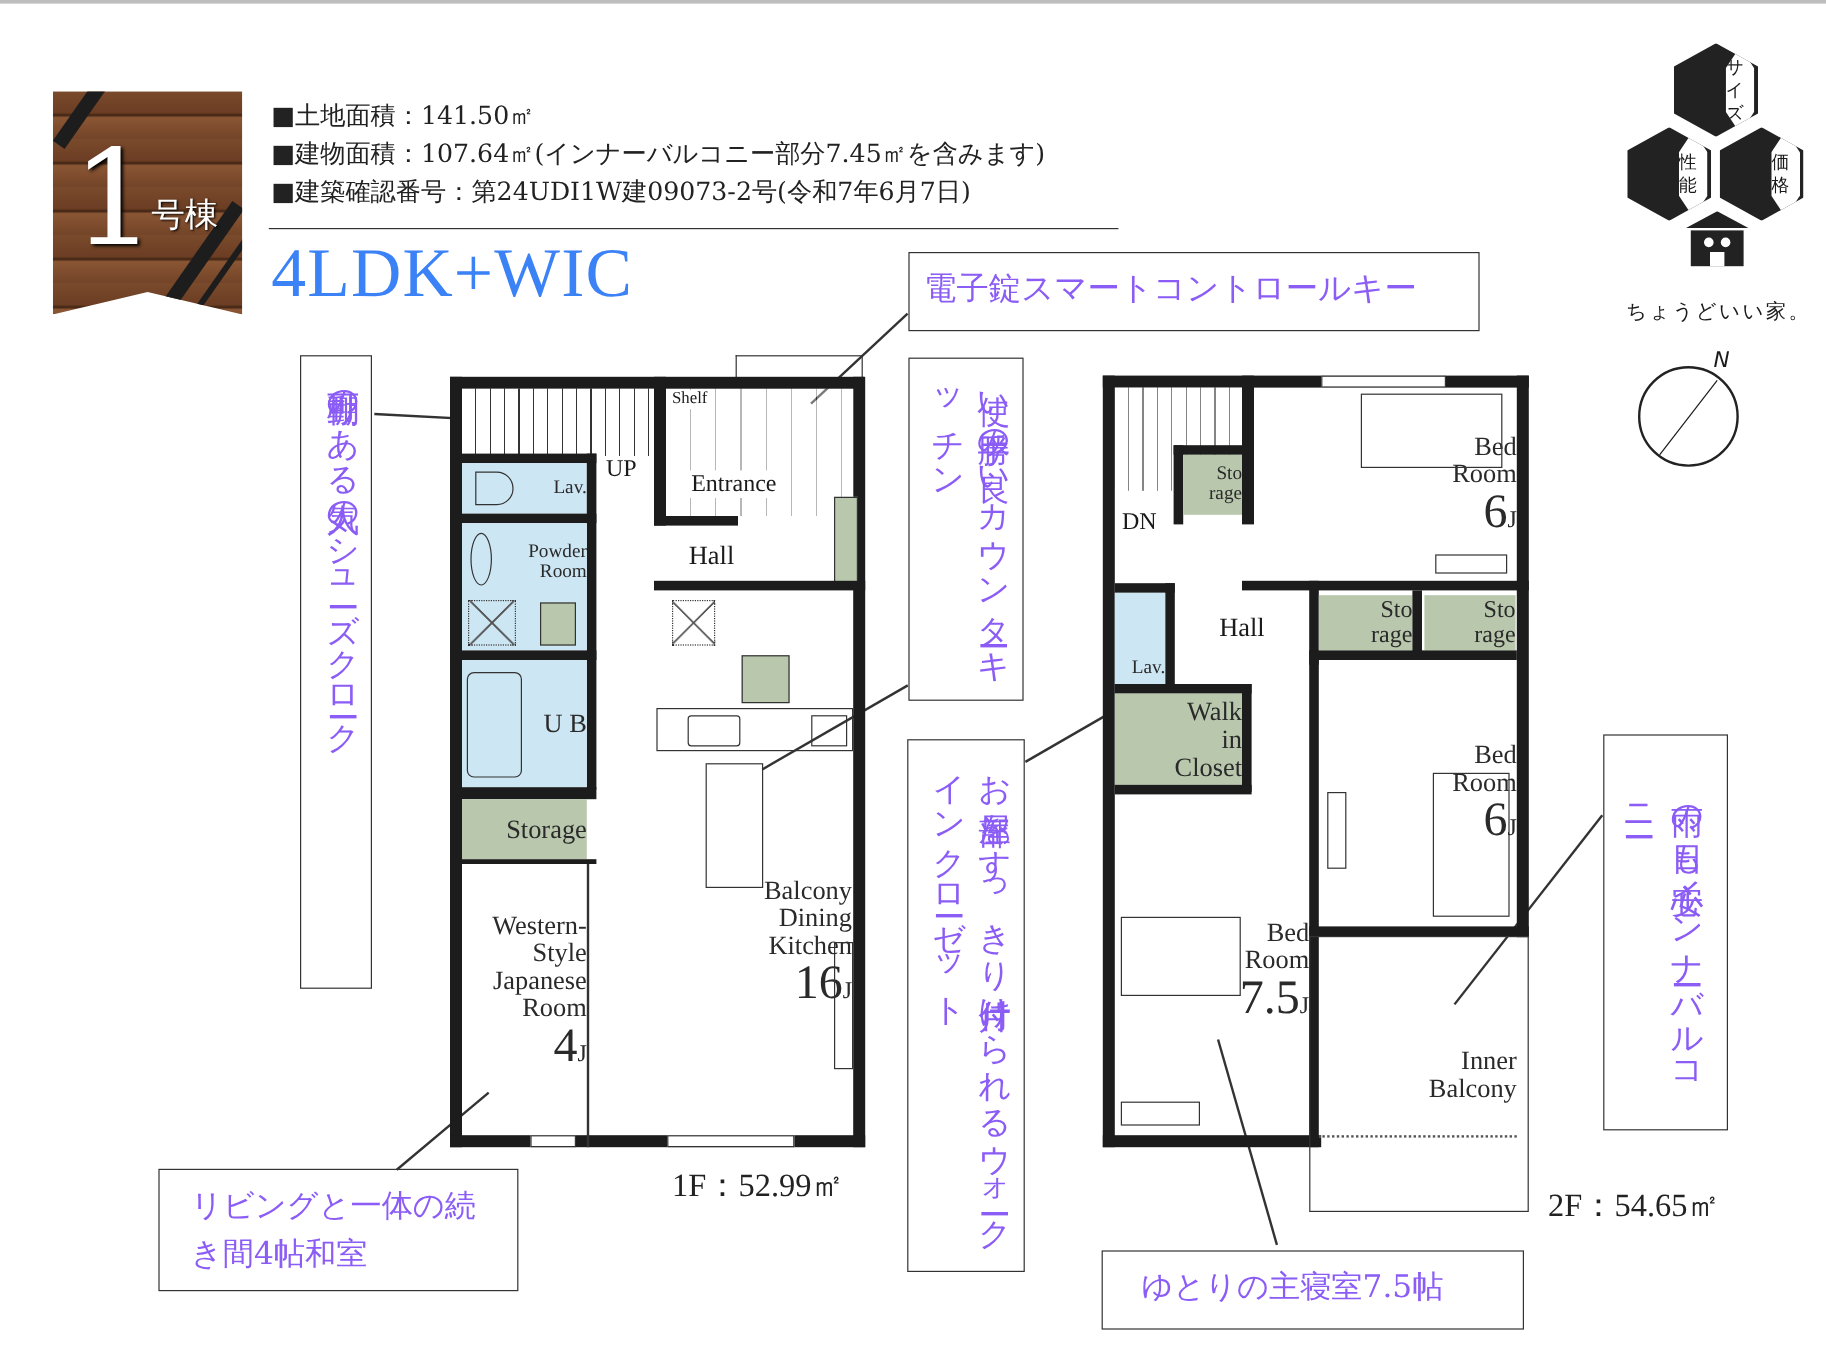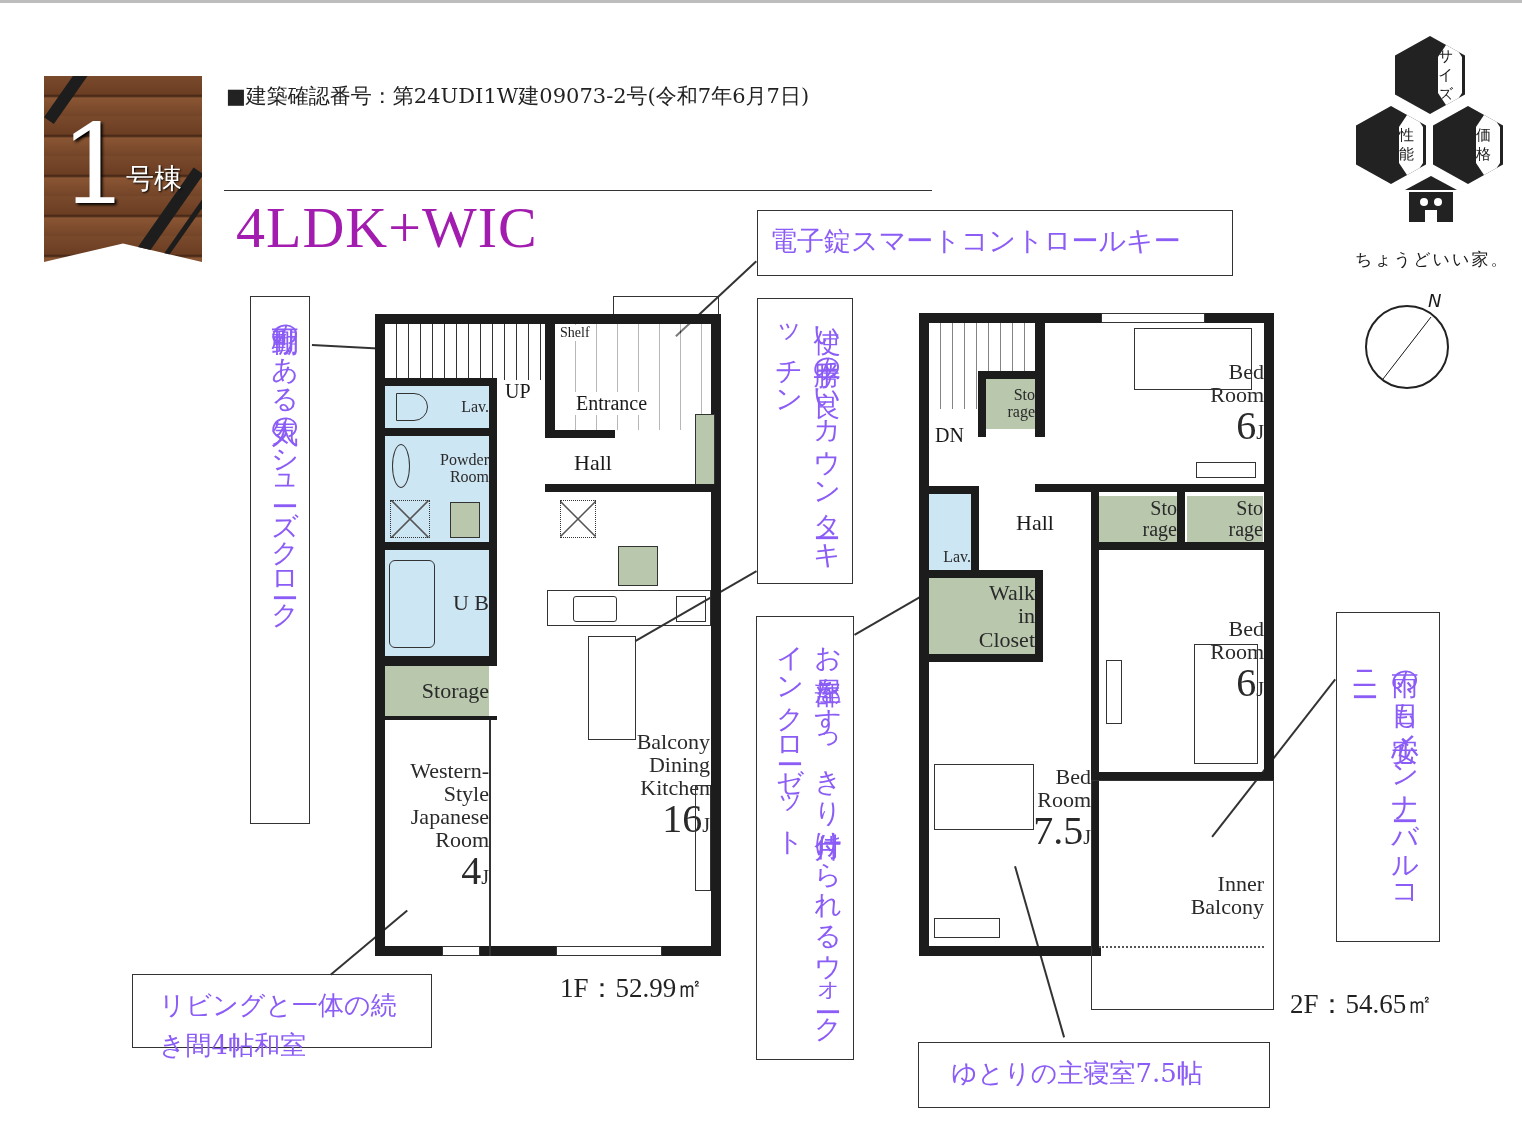--- a/index.html
+++ b/index.html
@@ -17,21 +17,21 @@
   .badge .stripe2 { position: absolute; right: -20px; bottom: 40px; width: 110px; height: 12px; background: #1d1d1d; transform: rotate(-55deg); }
   .badge .stripe3 { position: absolute; right: -30px; bottom: 20px; width: 110px; height: 5px; background: #1d1d1d; transform: rotate(-55deg); }
   .badge .num { position: absolute; left: 16px; top: 34px; font-size: 110px; line-height: 1; color: #fff;
                 font-family: "DejaVu Serif", serif; text-shadow: 2px 2px 3px #000; }
   .badge .kana { position: absolute; left: 82px; top: 84px; font-size: 28px; color: #fff;
                  font-family: "DejaVu Sans", sans-serif; text-shadow: 1px 1px 2px #000; }
 
   .info { left: 226px; top: 80px; font-size: 21px; line-height: 32px; font-family: "DejaVu Serif", serif; color: #222; }
   .info div { white-space: nowrap; }
   .hr-main { left: 224px; top: 190px; width: 708px; height: 1px; background: #333; }
-  .plan-type { left: 236px; top: 194px; font-size: 58px; font-family: "Liberation Serif", serif; color: #a21caf; letter-spacing: 1px; }
+  .plan-type { left: 226px; top: 194px; font-size: 58px; font-family: "Liberation Serif", serif; color: #3b82f6; letter-spacing: 1px; }
 
   
   .hex { width: 70px; height: 78px; clip-path: polygon(50% 0, 100% 25%, 100% 75%, 50% 100%, 0 75%, 0 25%);
          background: #222; }
   .hex .inner { position: absolute; left: 3px; top: 3px; right: 3px; bottom: 3px;
                 clip-path: polygon(50% 0, 100% 25%, 100% 75%, 50% 100%, 0 75%, 0 25%); background: #fff;
                 display: flex; align-items: center; justify-content: center; font-family: "DejaVu Sans", sans-serif; font-size: 15px; margin-left: 40px; }
   .logo-text { left: 1355px; top: 248px; font-size: 17px; font-family: "DejaVu Sans", sans-serif; letter-spacing: 2px; }
 
   .compass { left: 1365px; top: 305px; width: 80px; height: 80px; border: 2px solid #222; border-radius: 50%; }
@@ -61,20 +61,22 @@
 
 <div class="abs badge">
   <div class="stripe1"></div>
     <div class="stripe2"></div>
     <div class="stripe3"></div>
   <span class="num">1</span>
   <span class="kana">号棟</span>
 </div>
 
 <div class="abs info">
+  <div>■土地面積：141.50㎡</div>
+  <div>■建物面積：107.64㎡(インナーバルコニー部分7.45㎡を含みます)</div>
   <div>■建築確認番号：第24UDI1W建09073-2号(令和7年6月7日)</div>
 </div>
 <div class="abs hr-main"></div>
 <div class="abs plan-type">4LDK+WIC</div>
 
 <div class="abs" style="left:1340px;top:30px;width:170px;height:230px;">
   <div class="abs hex" style="left:55px;top:6px;">
       <div class="inner">サイズ</div>
     </div>
   <div class="abs hex" style="left:16px;top:76px;">
@@ -99,21 +101,21 @@
     <line x1="64" y1="10" x2="16" y2="72" stroke="#1c1c1c" stroke-width="1"></line>
   </svg>
 </div>
 <div class="abs" style="left:1428px;top:290px;font-size:18px;font-style:italic;font-family:'DejaVu Sans',sans-serif;">N</div>
 
 <div class="abs callout vert" style="left:250px;top:296px;width:60px;height:528px;">可動棚のある人気のシューズクローク</div>
 <div class="abs callout horiz" style="left:757px;top:210px;width:476px;height:66px;font-size:27px;padding:10px 12px;">電子錠スマートコントロールキー</div>
 <div class="abs callout vert" style="left:757px;top:298px;width:96px;height:286px;font-size:27px;line-height:38px;">使い勝手の良いカウンターキッチン</div>
 <div class="abs callout vert" style="left:756px;top:616px;width:98px;height:444px;font-size:27px;line-height:38px;">お部屋をすっきり片付けられるウォークインクローゼット</div>
 <div class="abs callout vert" style="left:1336px;top:612px;width:104px;height:330px;font-size:27px;line-height:40px;padding:40px 14px;">雨の日も安心インナーバルコニー</div>
-<div class="abs callout horiz" style="left:132px;top:974px;width:300px;height:74px;padding:10px 26px;">リビングと一体の続き間4帖和室</div>
+<div class="abs callout horiz" style="left:132px;top:974px;width:300px;height:102px;padding:10px 26px;">リビングと一体の続き間4帖和室</div>
 <div class="abs callout horiz" style="left:918px;top:1042px;width:352px;height:66px;padding:10px 32px;">ゆとりの主寝室7.5帖</div>
 
 <div class="leader" style="left:312px;top:344px;width:236px;transform:rotate(3deg);"></div>
 <div class="leader" style="left:757px;top:262px;width:110px;transform:rotate(137deg);"></div>
 <div class="leader" style="left:757px;top:572px;width:140px;transform:rotate(150deg);"></div>
 <div class="leader" style="left:854px;top:634px;width:80px;transform:rotate(-30deg);"></div>
 <div class="leader" style="left:1336px;top:680px;width:200px;transform:rotate(128deg);"></div>
 <div class="leader" style="left:330px;top:974px;width:100px;transform:rotate(-40deg);"></div>
 <div class="leader" style="left:1016px;top:866px;width:178px;transform:rotate(74deg);"></div>
 

